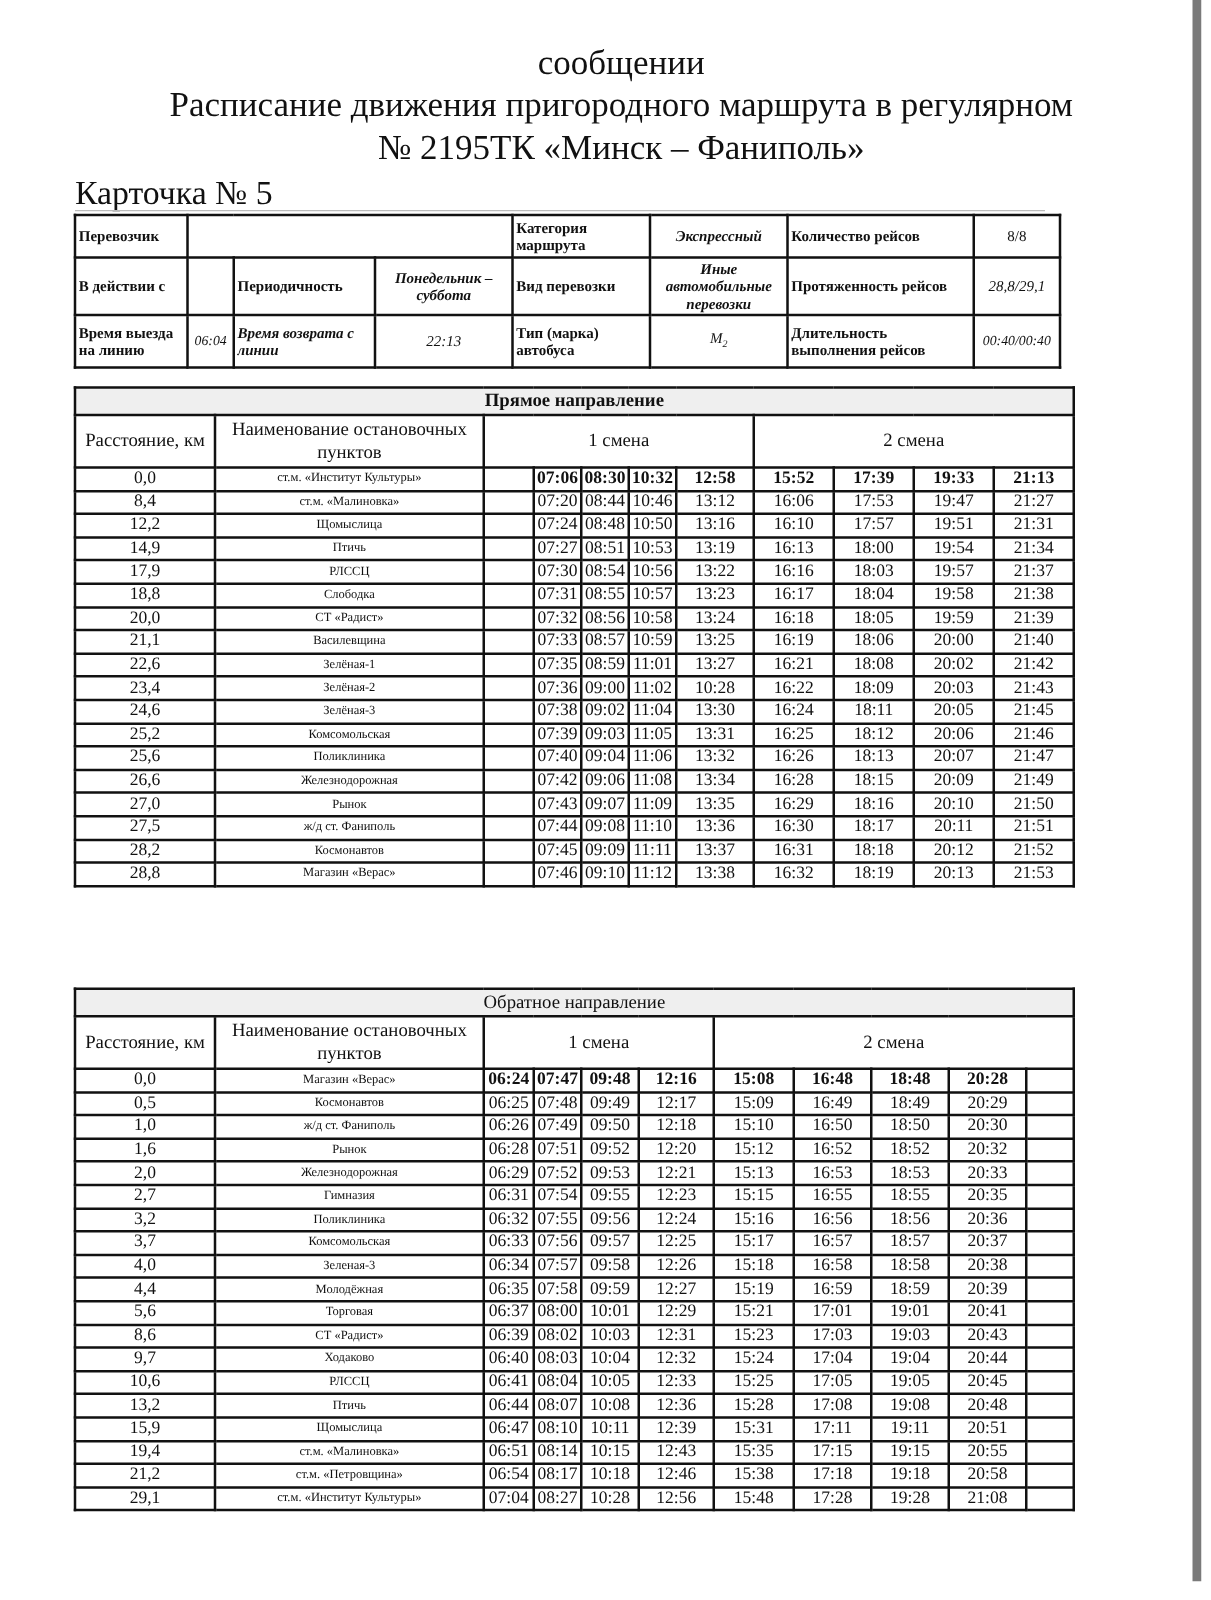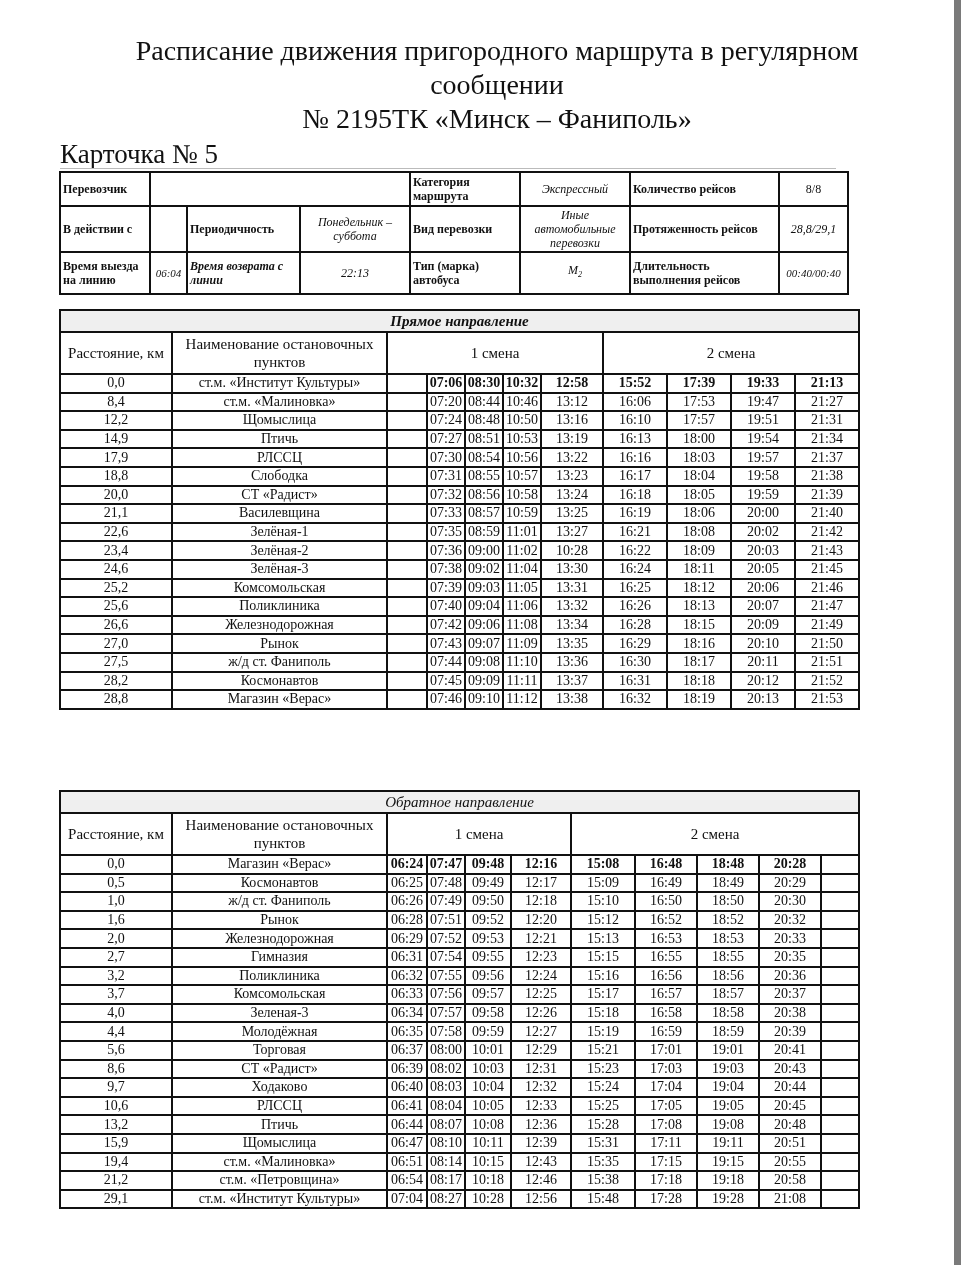--- a/index.html
+++ b/index.html
@@ -10,45 +10,45 @@
            font-size: 28px; line-height: 34px; }
   .title div { white-space: nowrap; }
   .card-label { position: absolute; left: 60px; top: 138px; font-size: 27px; line-height: 32px; }
   .card-rule { position: absolute; left: 60px; top: 168px; width: 776px; height: 1px; background: #bbb; }
 
   table { border-collapse: collapse; }
   .meta { position: absolute; left: 59px; top: 171px; width: 778px; table-layout: fixed; }
   .meta td { border: 2px solid #111; font-size: 12px; line-height: 14px; padding: 1px 2px; vertical-align: middle; }
   .meta .lbl { font-weight: bold; text-align: left; }
   .meta .val { font-style: italic; text-align: center; }
-  .meta .val.bold { font-weight: normal; }
+  .meta .val.bold { font-weight: bold; }
   .meta .lbl.it { font-style: italic; }
   .meta tr.r1 td { height: 30px; }
   .meta tr.r2 td { height: 42px; }
   .meta tr.r3 td { height: 38px; }
 
   .sched { position: absolute; left: 59px; width: 799px; table-layout: fixed; }
   .sched td, .sched th { border: 2px solid #111; font-size: 14px; line-height: 16px; height: 16.6px;
                          padding: 0; text-align: center; font-weight: normal; white-space: nowrap; overflow: hidden; }
-  .sched .dir td { background: #efefef; font-style: italic; font-size: 15px; height: 20px; }
+  .sched .dir td { background: #efefef; font-size: 15px; height: 20px; }
   .sched .dir.fwd td { font-weight: bold; }
   .sched .hdr td { height: 40px; font-size: 15px; line-height: 18px; white-space: normal; }
   .sched .first td.t { font-weight: bold; }
-  .sched td.name { font-size: 14px; }
+  .sched td.name { font-size: 10px; }
   .fwd-table { top: 309px; }
   .ret-table { top: 790px; }
 </style>
 </head>
 <body>
 
 <div class="edge-bar"></div>
 
 <div class="title">
+  <div>сообщении</div>
   <div>Расписание движения пригородного маршрута в регулярном</div>
-  <div>сообщении</div>
   <div>№ 2195ТК «Минск – Фаниполь»</div>
 </div>
 <div class="card-label">Карточка № 5</div>
 <div class="card-rule"></div>
 
 <table class="meta">
   <colgroup>
     <col style="width:90px">
       <col style="width:37px">
       <col style="width:113px">

